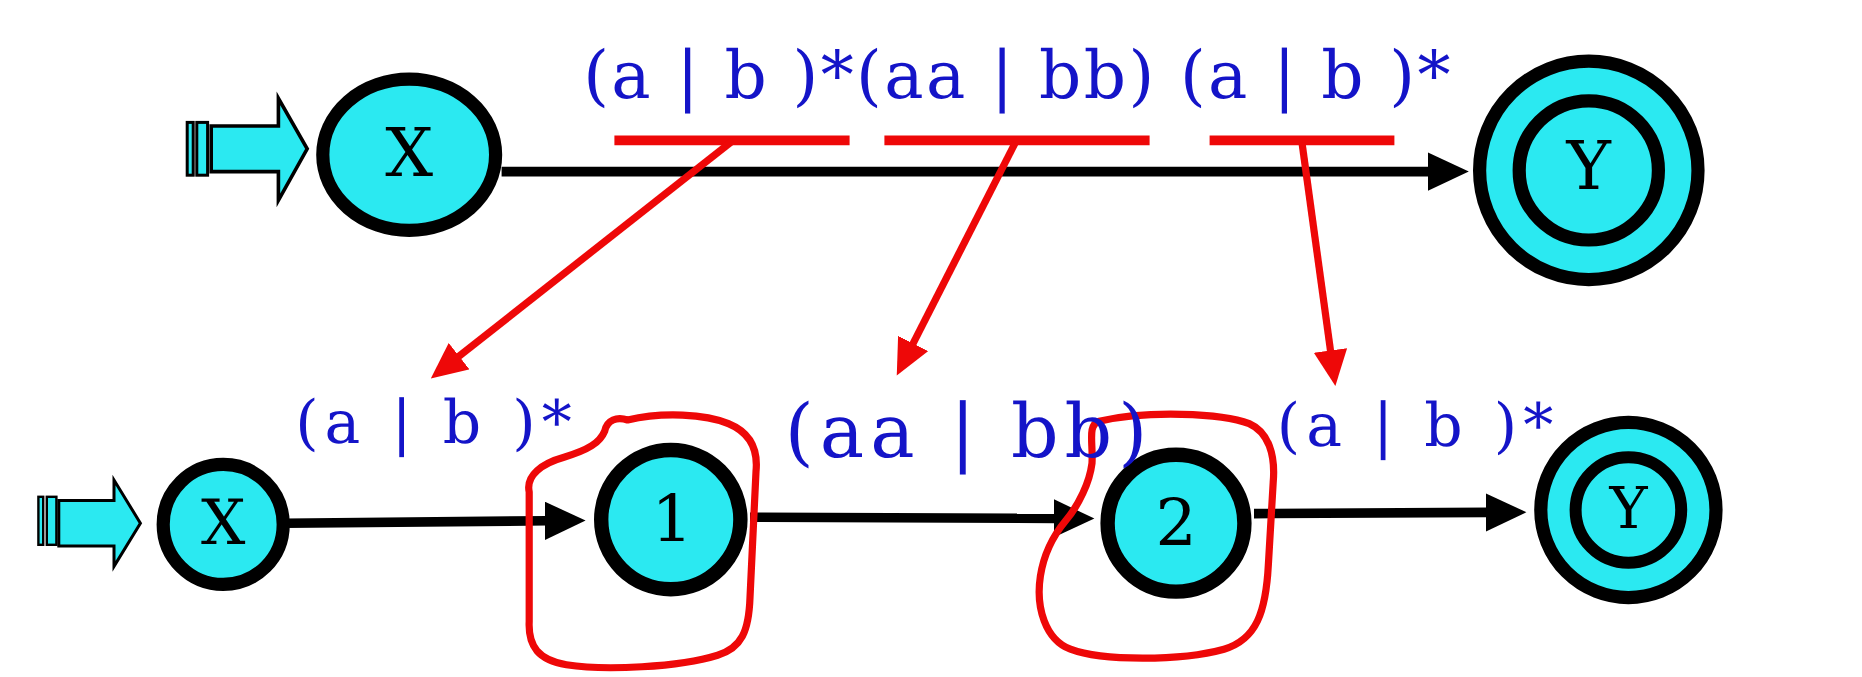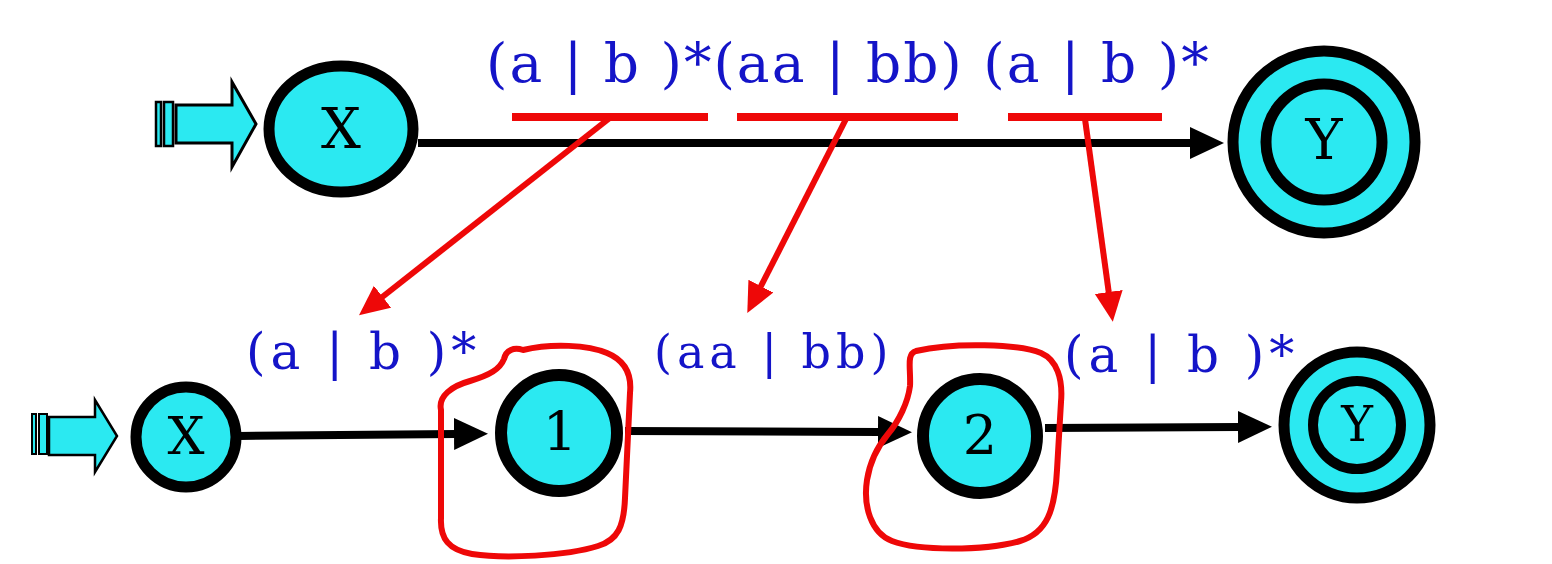--- a/index.html
+++ b/index.html
@@ -13,21 +13,21 @@
   }
   #shapes{position:absolute;left:0;top:0;width:1552px;height:564px;}
   .lbl{
     position:absolute;
     color:#1414C8;
     white-space:pre;
     line-height:1;
   }
   .regex-top{left:486px;top:36px;font-size:55px;letter-spacing:2px;}
   .regex-b1{left:246px;top:327px;font-size:50px;letter-spacing:5px;}
-  .regex-b2{left:654px;top:329px;font-size:46px;letter-spacing:5px;}
+  .regex-b2{left:654px;top:329px;font-size:62px;letter-spacing:5px;}
   .regex-b3{left:1064px;top:330px;font-size:50px;letter-spacing:5px;}
   .state-lbl{
     position:absolute;
     color:#000000;
     transform:translate(-50%,-54%);
     line-height:1;
   }
   .sx-top{left:341px;top:131px;font-size:56px;}
   .sy-top{left:1324px;top:142px;font-size:56px;}
   .sx-bot{left:186px;top:438px;font-size:52px;}

